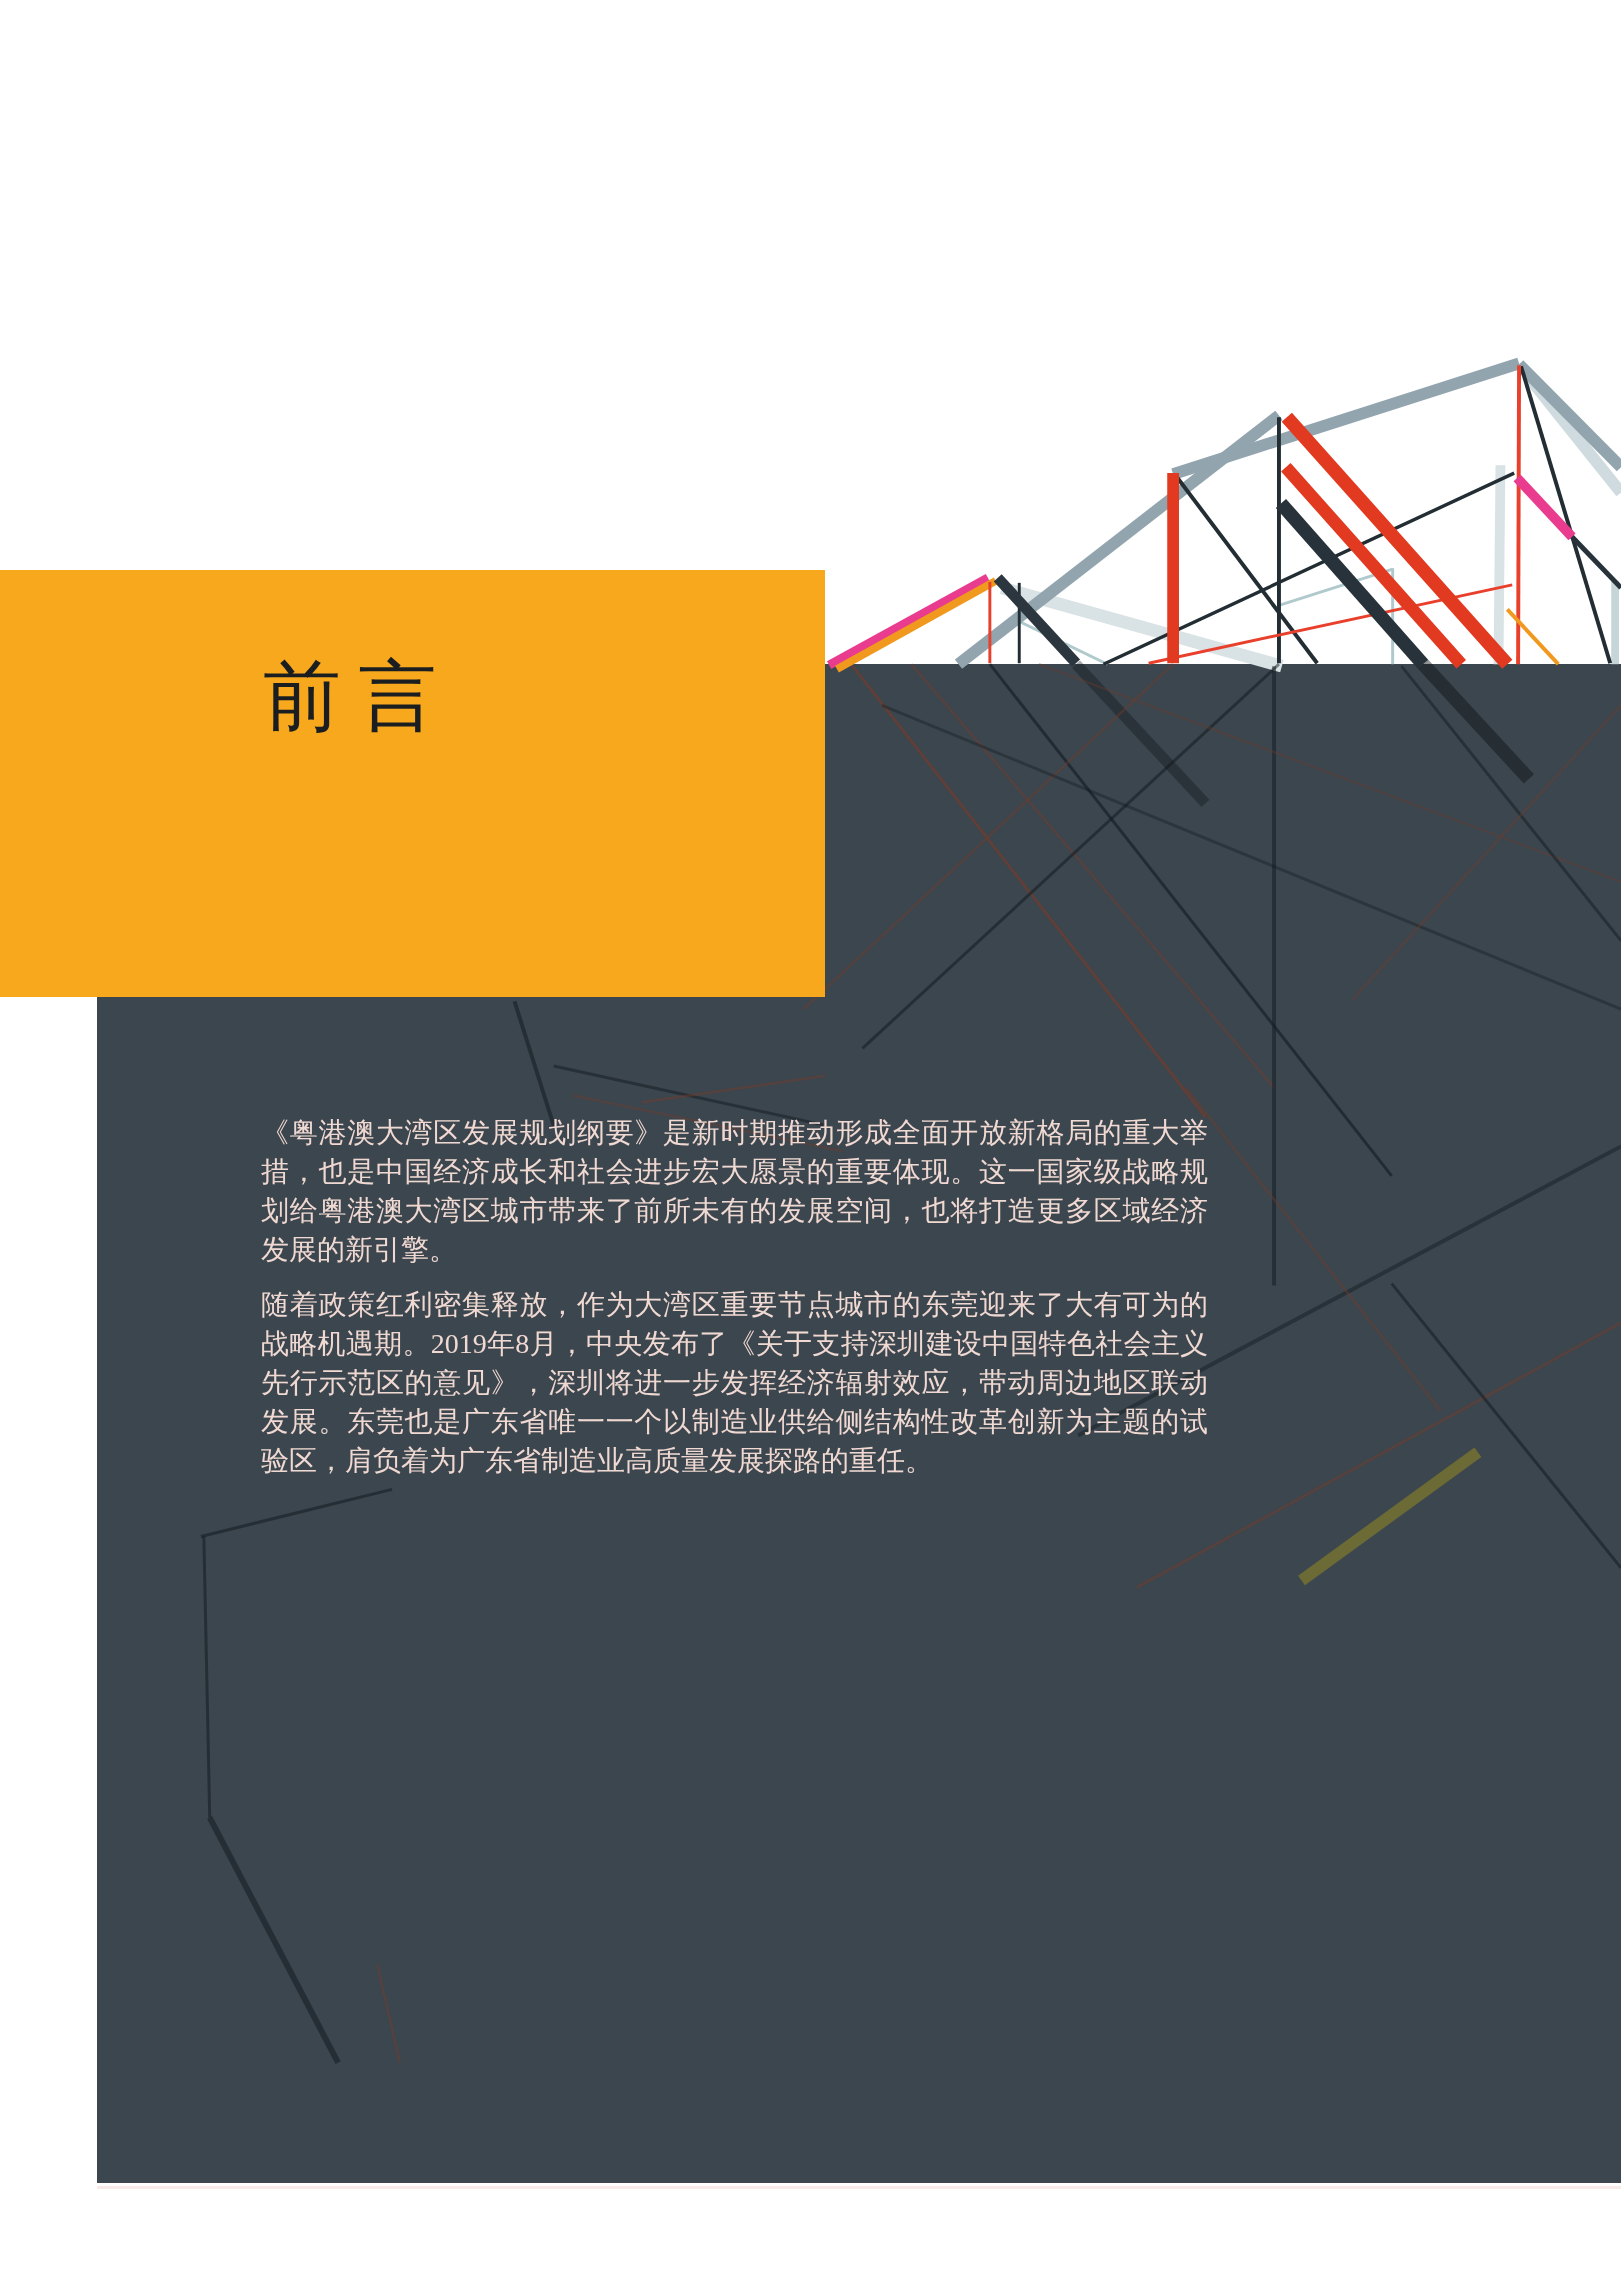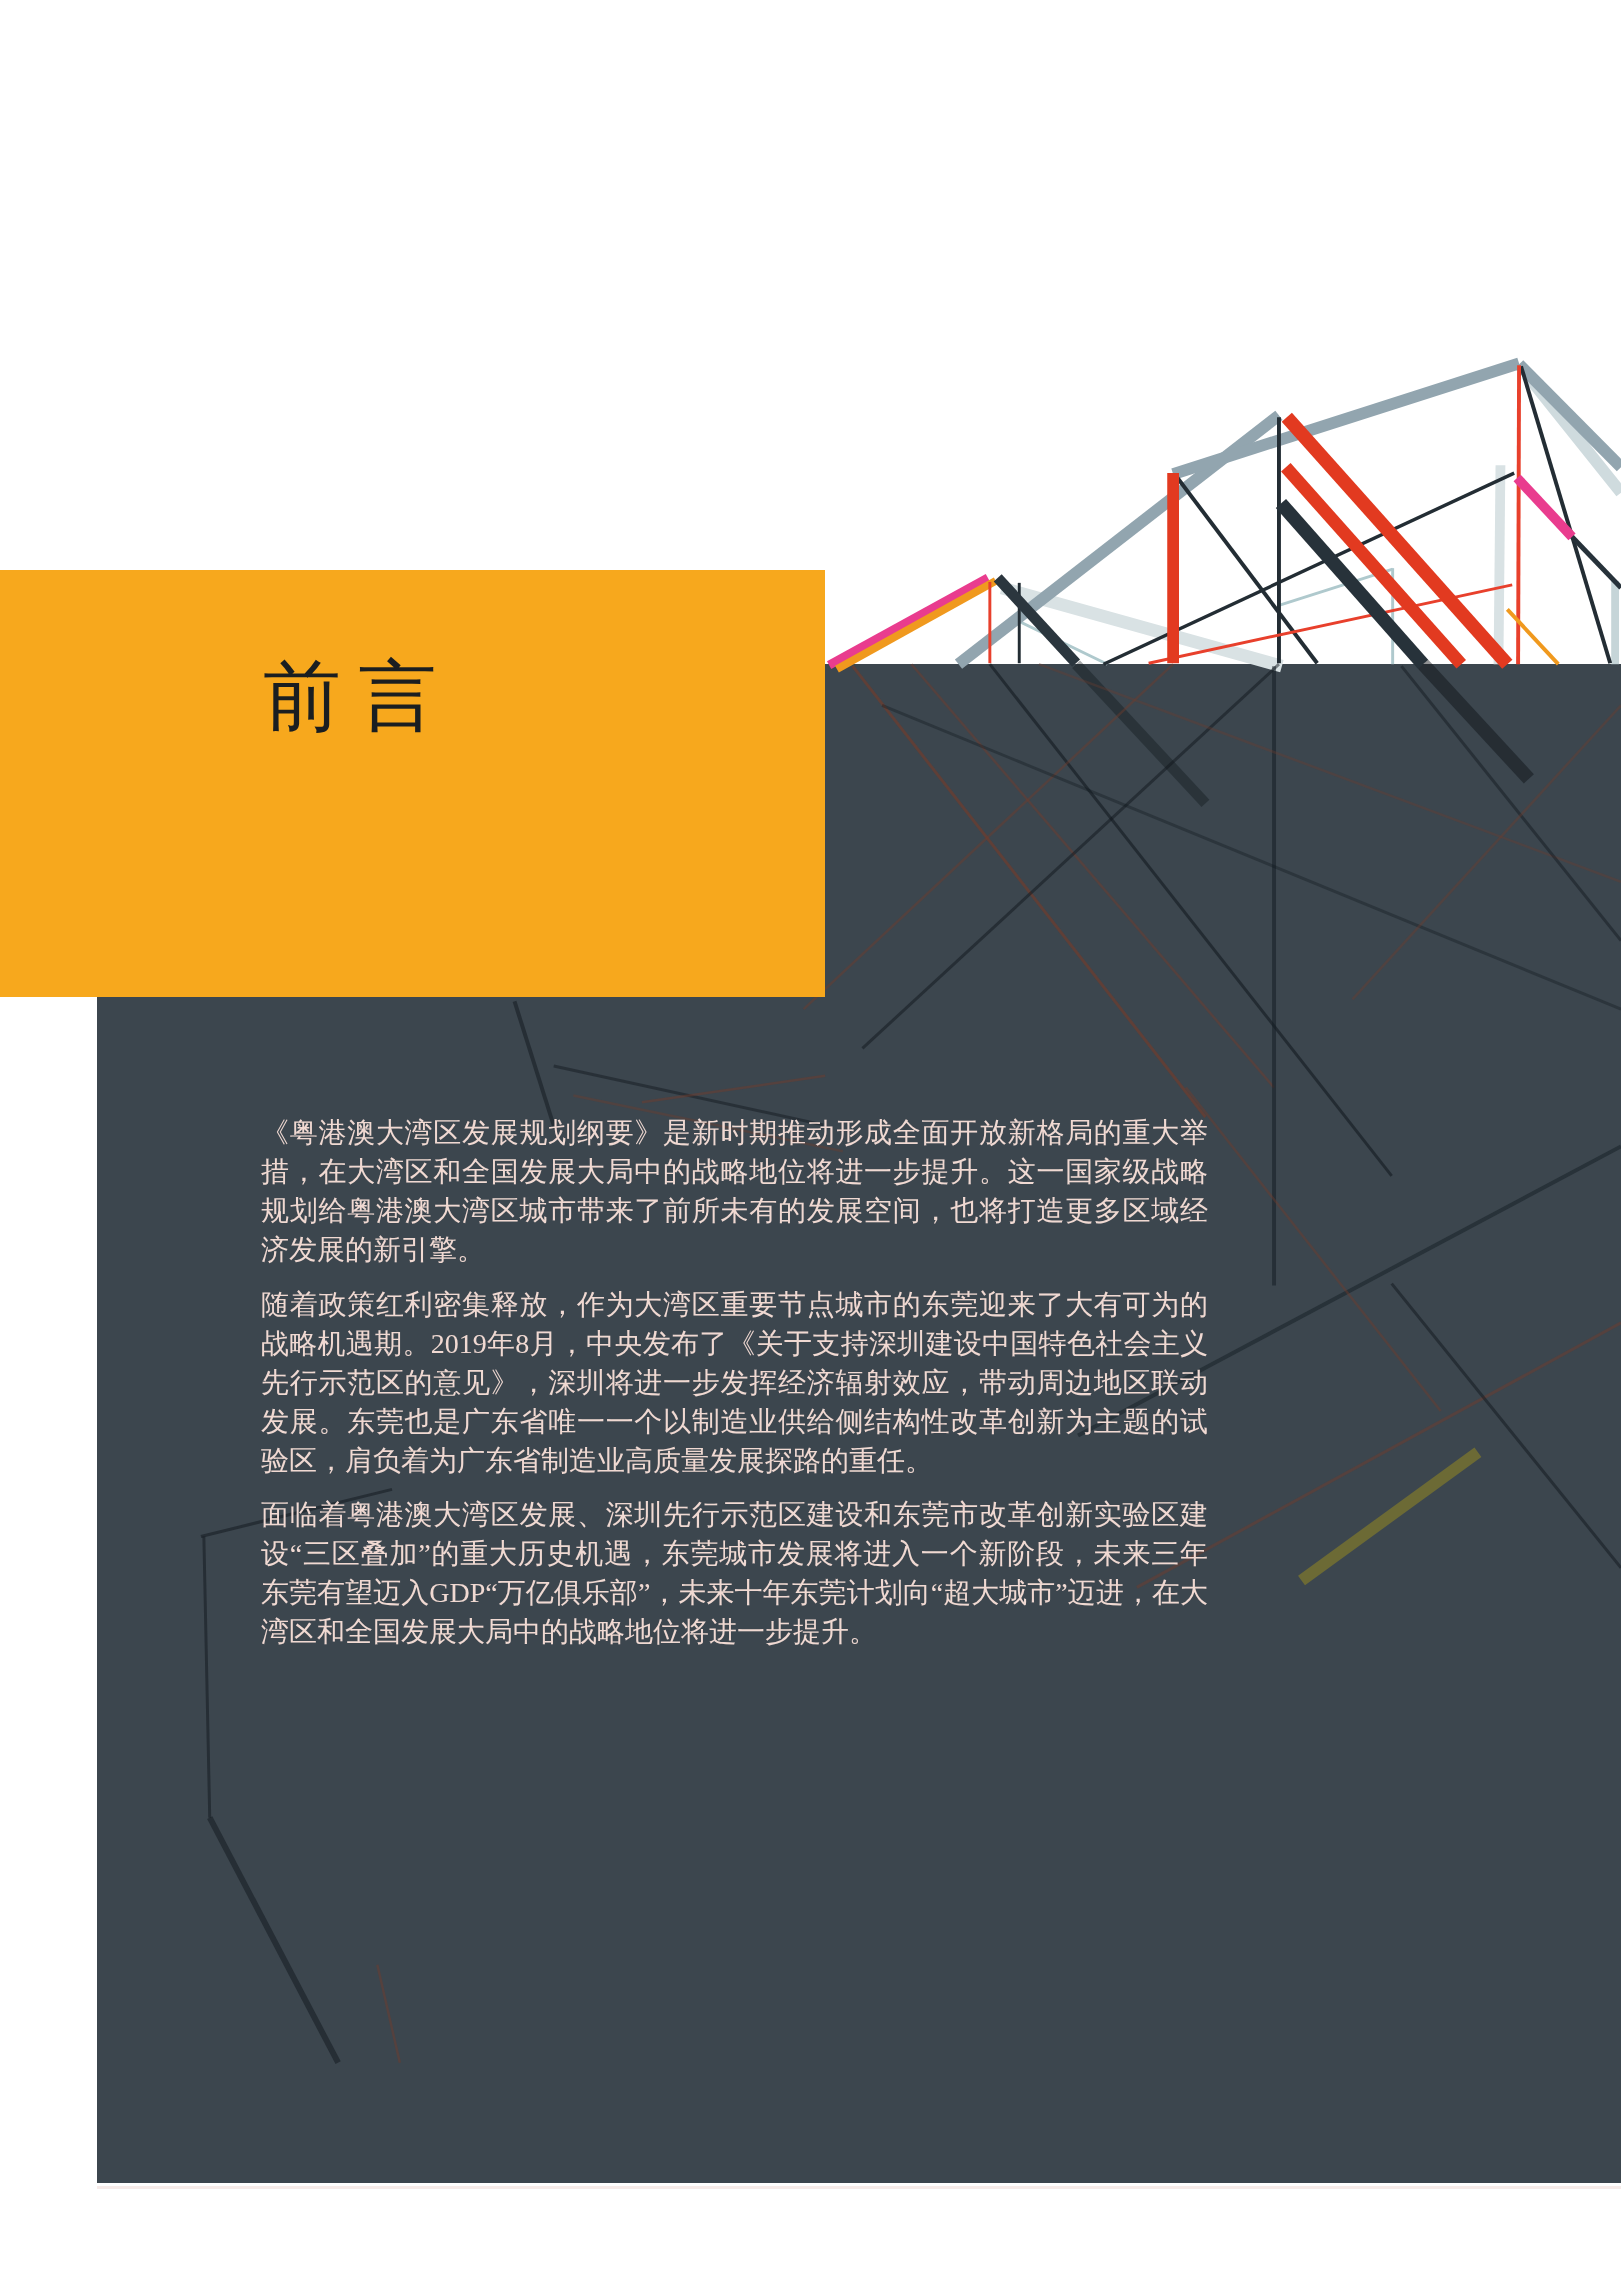--- a/index.html
+++ b/index.html
@@ -117,19 +117,18 @@
     </g>
   </svg>
 
   <div class="panel-shadow"></div>
 
   <div class="title-block">
     <h1 class="title">前言</h1>
   </div>
 
   <main class="body-text">
-    <p>《粤港澳大湾区发展规划纲要》是新时期推动形成全面开放新格局的重大举措，在大湾区和全国发展大局中的战略地位将进一步提升。这一国家级战略规划给粤港澳大湾区城市带来了前所未有的发展空间，也将打造更多区域经济发展的新引擎。</p>
+    <p>《粤港澳大湾区发展规划纲要》是新时期推动形成全面开放新格局的重大举措，也是中国经济成长和社会进步宏大愿景的重要体现。这一国家级战略规划给粤港澳大湾区城市带来了前所未有的发展空间，也将打造更多区域经济发展的新引擎。</p>
     <p>随着政策红利密集释放，作为大湾区重要节点城市的东莞迎来了大有可为的战略机遇期。2019年8月，中央发布了《关于支持深圳建设中国特色社会主义先行示范区的意见》，深圳将进一步发挥经济辐射效应，带动周边地区联动发展。东莞也是广东省唯一一个以制造业供给侧结构性改革创新为主题的试验区，肩负着为广东省制造业高质量发展探路的重任。</p>
-    <p>面临着粤港澳大湾区发展、深圳先行示范区建设和东莞市改革创新实验区建设“三区叠加”的重大历史机遇，东莞城市发展将进入一个新阶段，未来三年东莞有望迈入GDP“万亿俱乐部”，未来十年东莞计划向“超大城市”迈进，在大湾区和全国发展大局中的战略地位将进一步提升。</p>
   </main>
 
 </div>
 
 
 </body></html>

